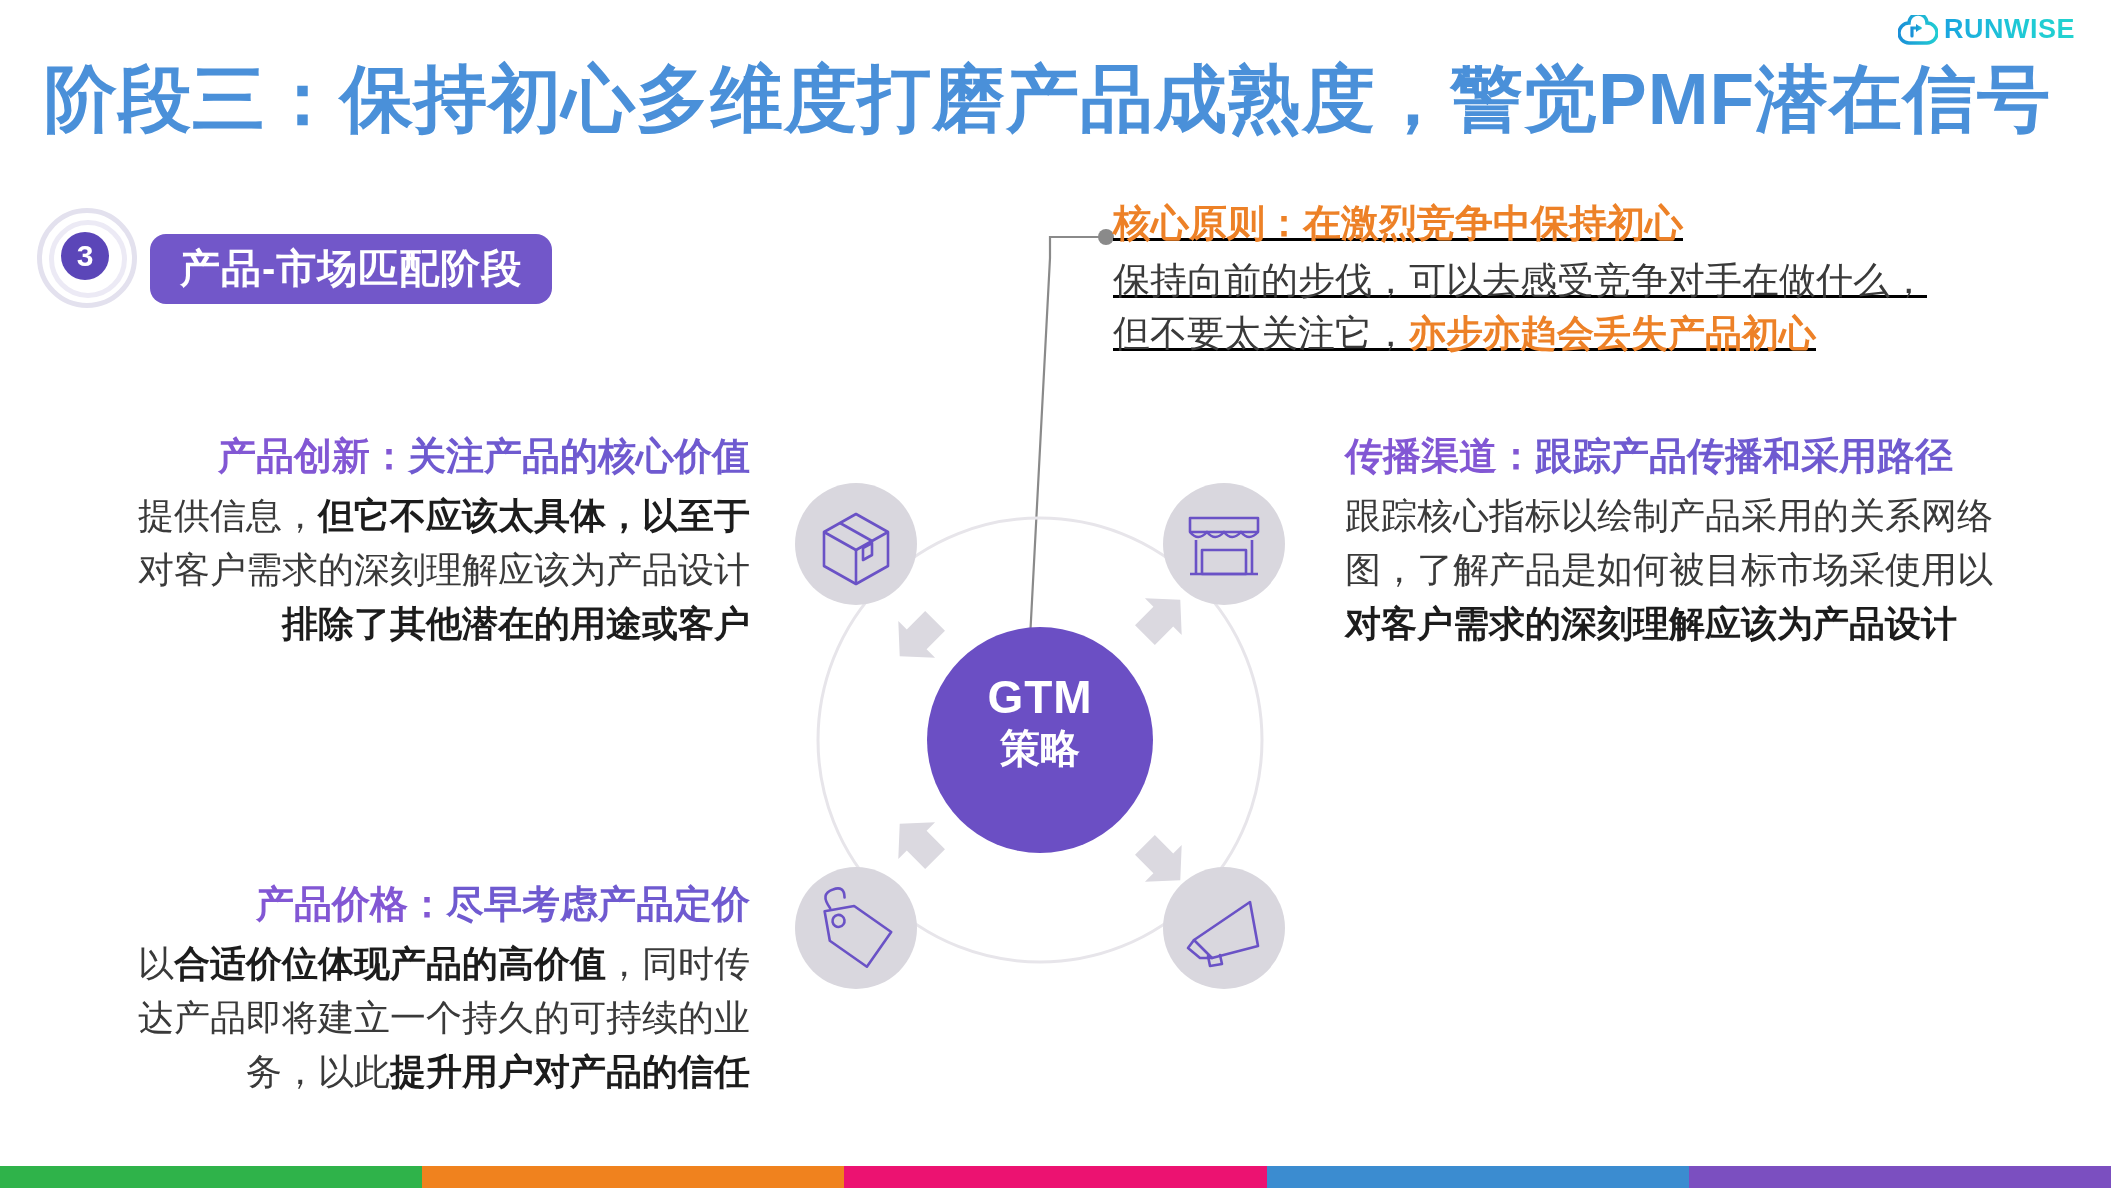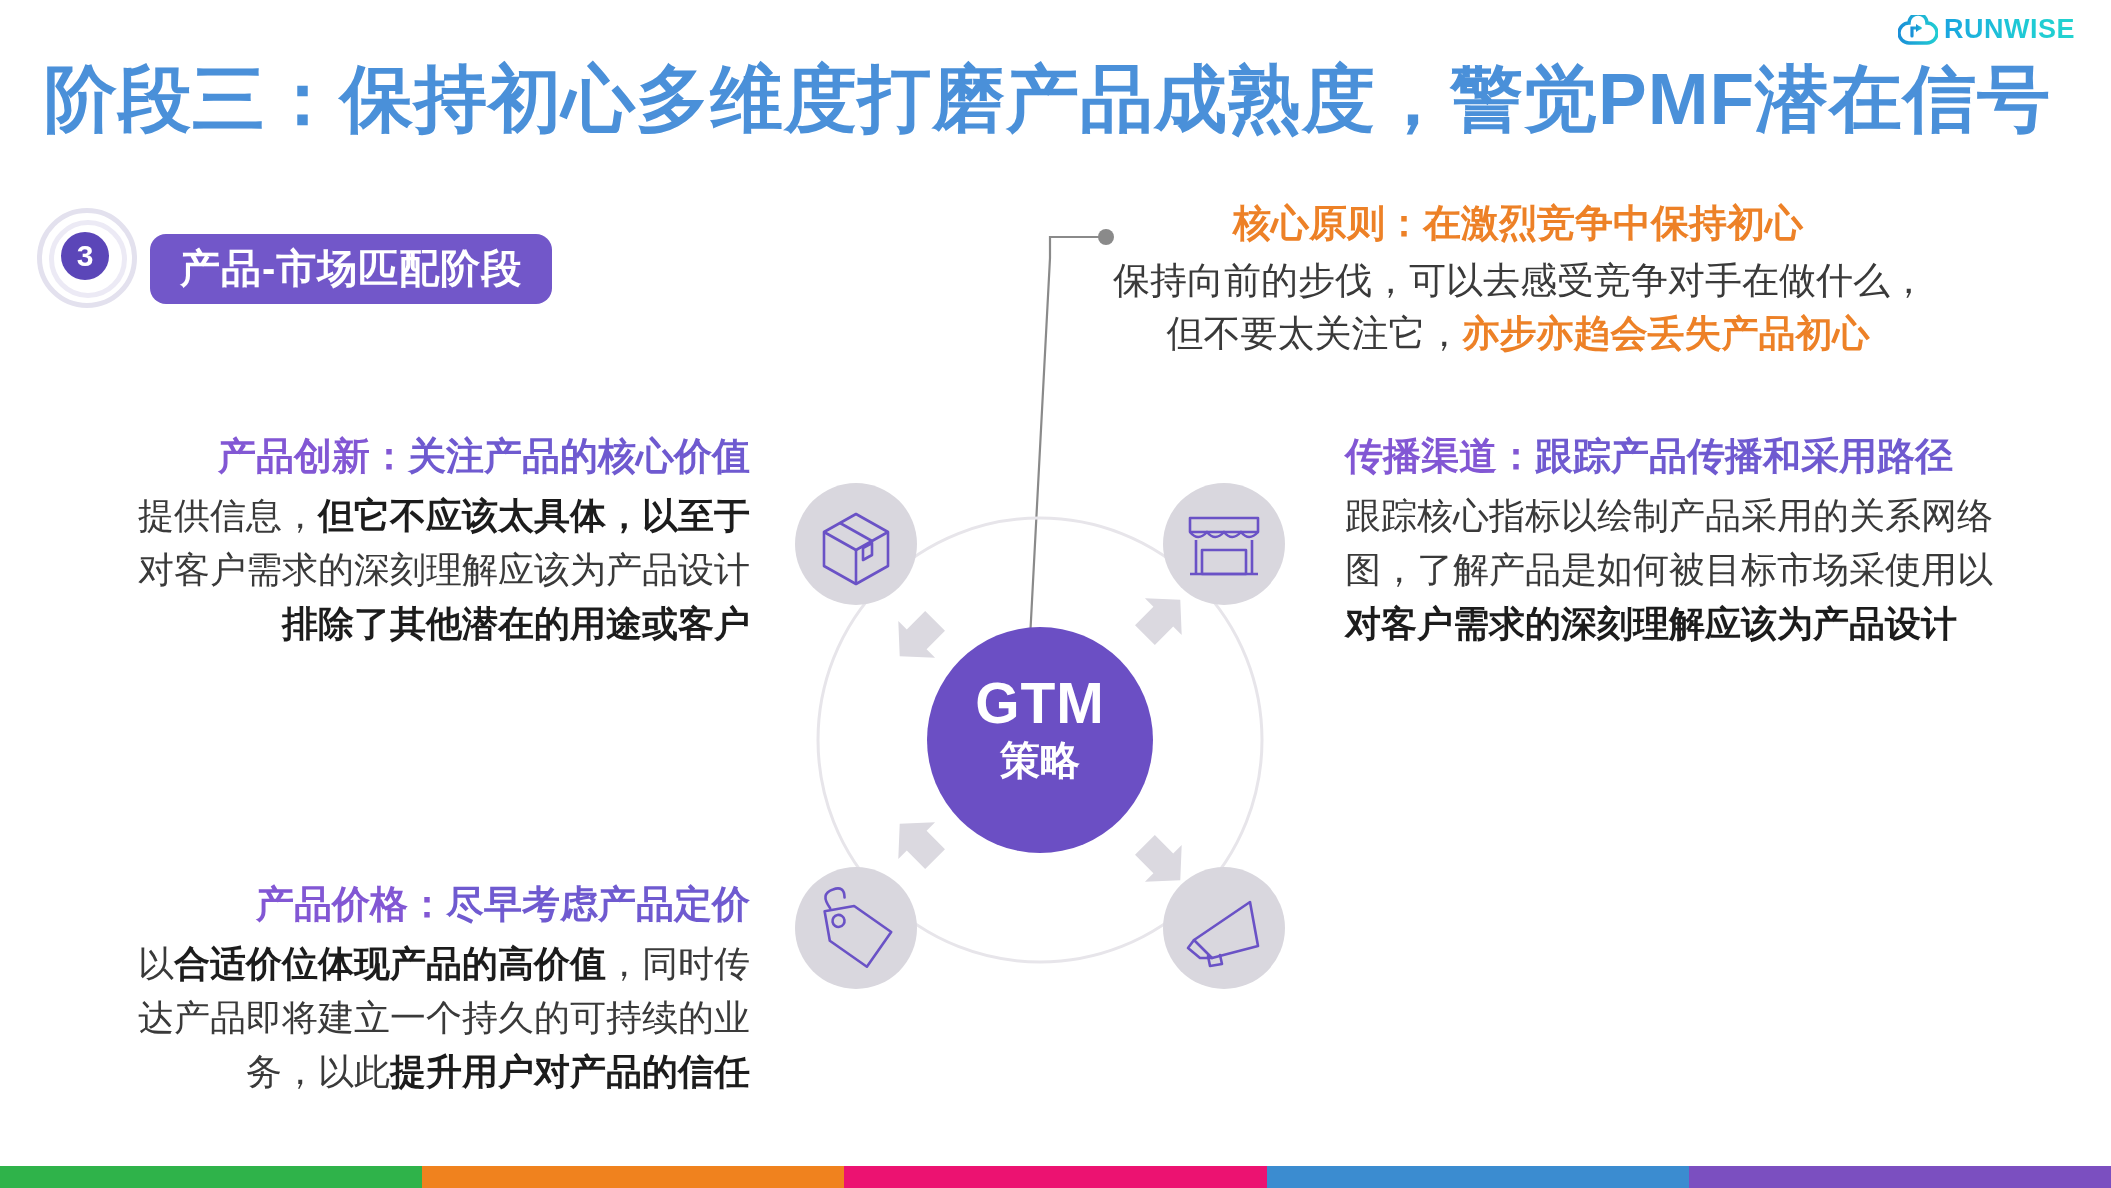--- a/index.html
+++ b/index.html
@@ -62,21 +62,22 @@
     padding:13px 30px 15px 30px;
     font-size:40px;font-weight:bold;line-height:1.05;
     letter-spacing:1px;
     white-space:nowrap;
     margin-top:26px;
   }
 
   
   .callout{
     position:absolute;left:1113px;top:200px;width:810px;
-    text-align:center;
+    text-align:left;
+    text-decoration:underline;
   }
   .callout .head{
     font-size:38px;font-weight:bold;color:#ed8127;line-height:1.25;
     white-space:nowrap;
   }
   .callout .body{
     font-size:37px;color:#3a3a3a;line-height:1.45;margin-top:6px;
     white-space:nowrap;
   }
   .callout .body .em{color:#ed8127;font-weight:bold;}
@@ -107,21 +108,21 @@
   #blk-promo{left:1345px;top:880px;width:760px;}
 
   
   .diagram{position:absolute;left:760px;top:460px;width:560px;height:560px;}
   .diagram svg{display:block;width:560px;height:560px;}
   .gtm-label{
     position:absolute;left:180px;top:212px;width:200px;
     text-align:center;color:#fff;font-weight:bold;line-height:1.12;
     pointer-events:none;
   }
-  .gtm-label .l1{font-size:57px;letter-spacing:1px;display:block;}
+  .gtm-label .l1{font-size:46px;letter-spacing:1px;display:block;}
   .gtm-label .l2{font-size:40px;display:block;margin-top:2px;}
 
   
   .bottombar{position:absolute;left:0;bottom:0;width:2111px;height:22px;display:flex;}
   .bottombar span{height:100%;flex:1 1 0;}
 </style>
 </head>
 <body>
 
 <div class="slide">

